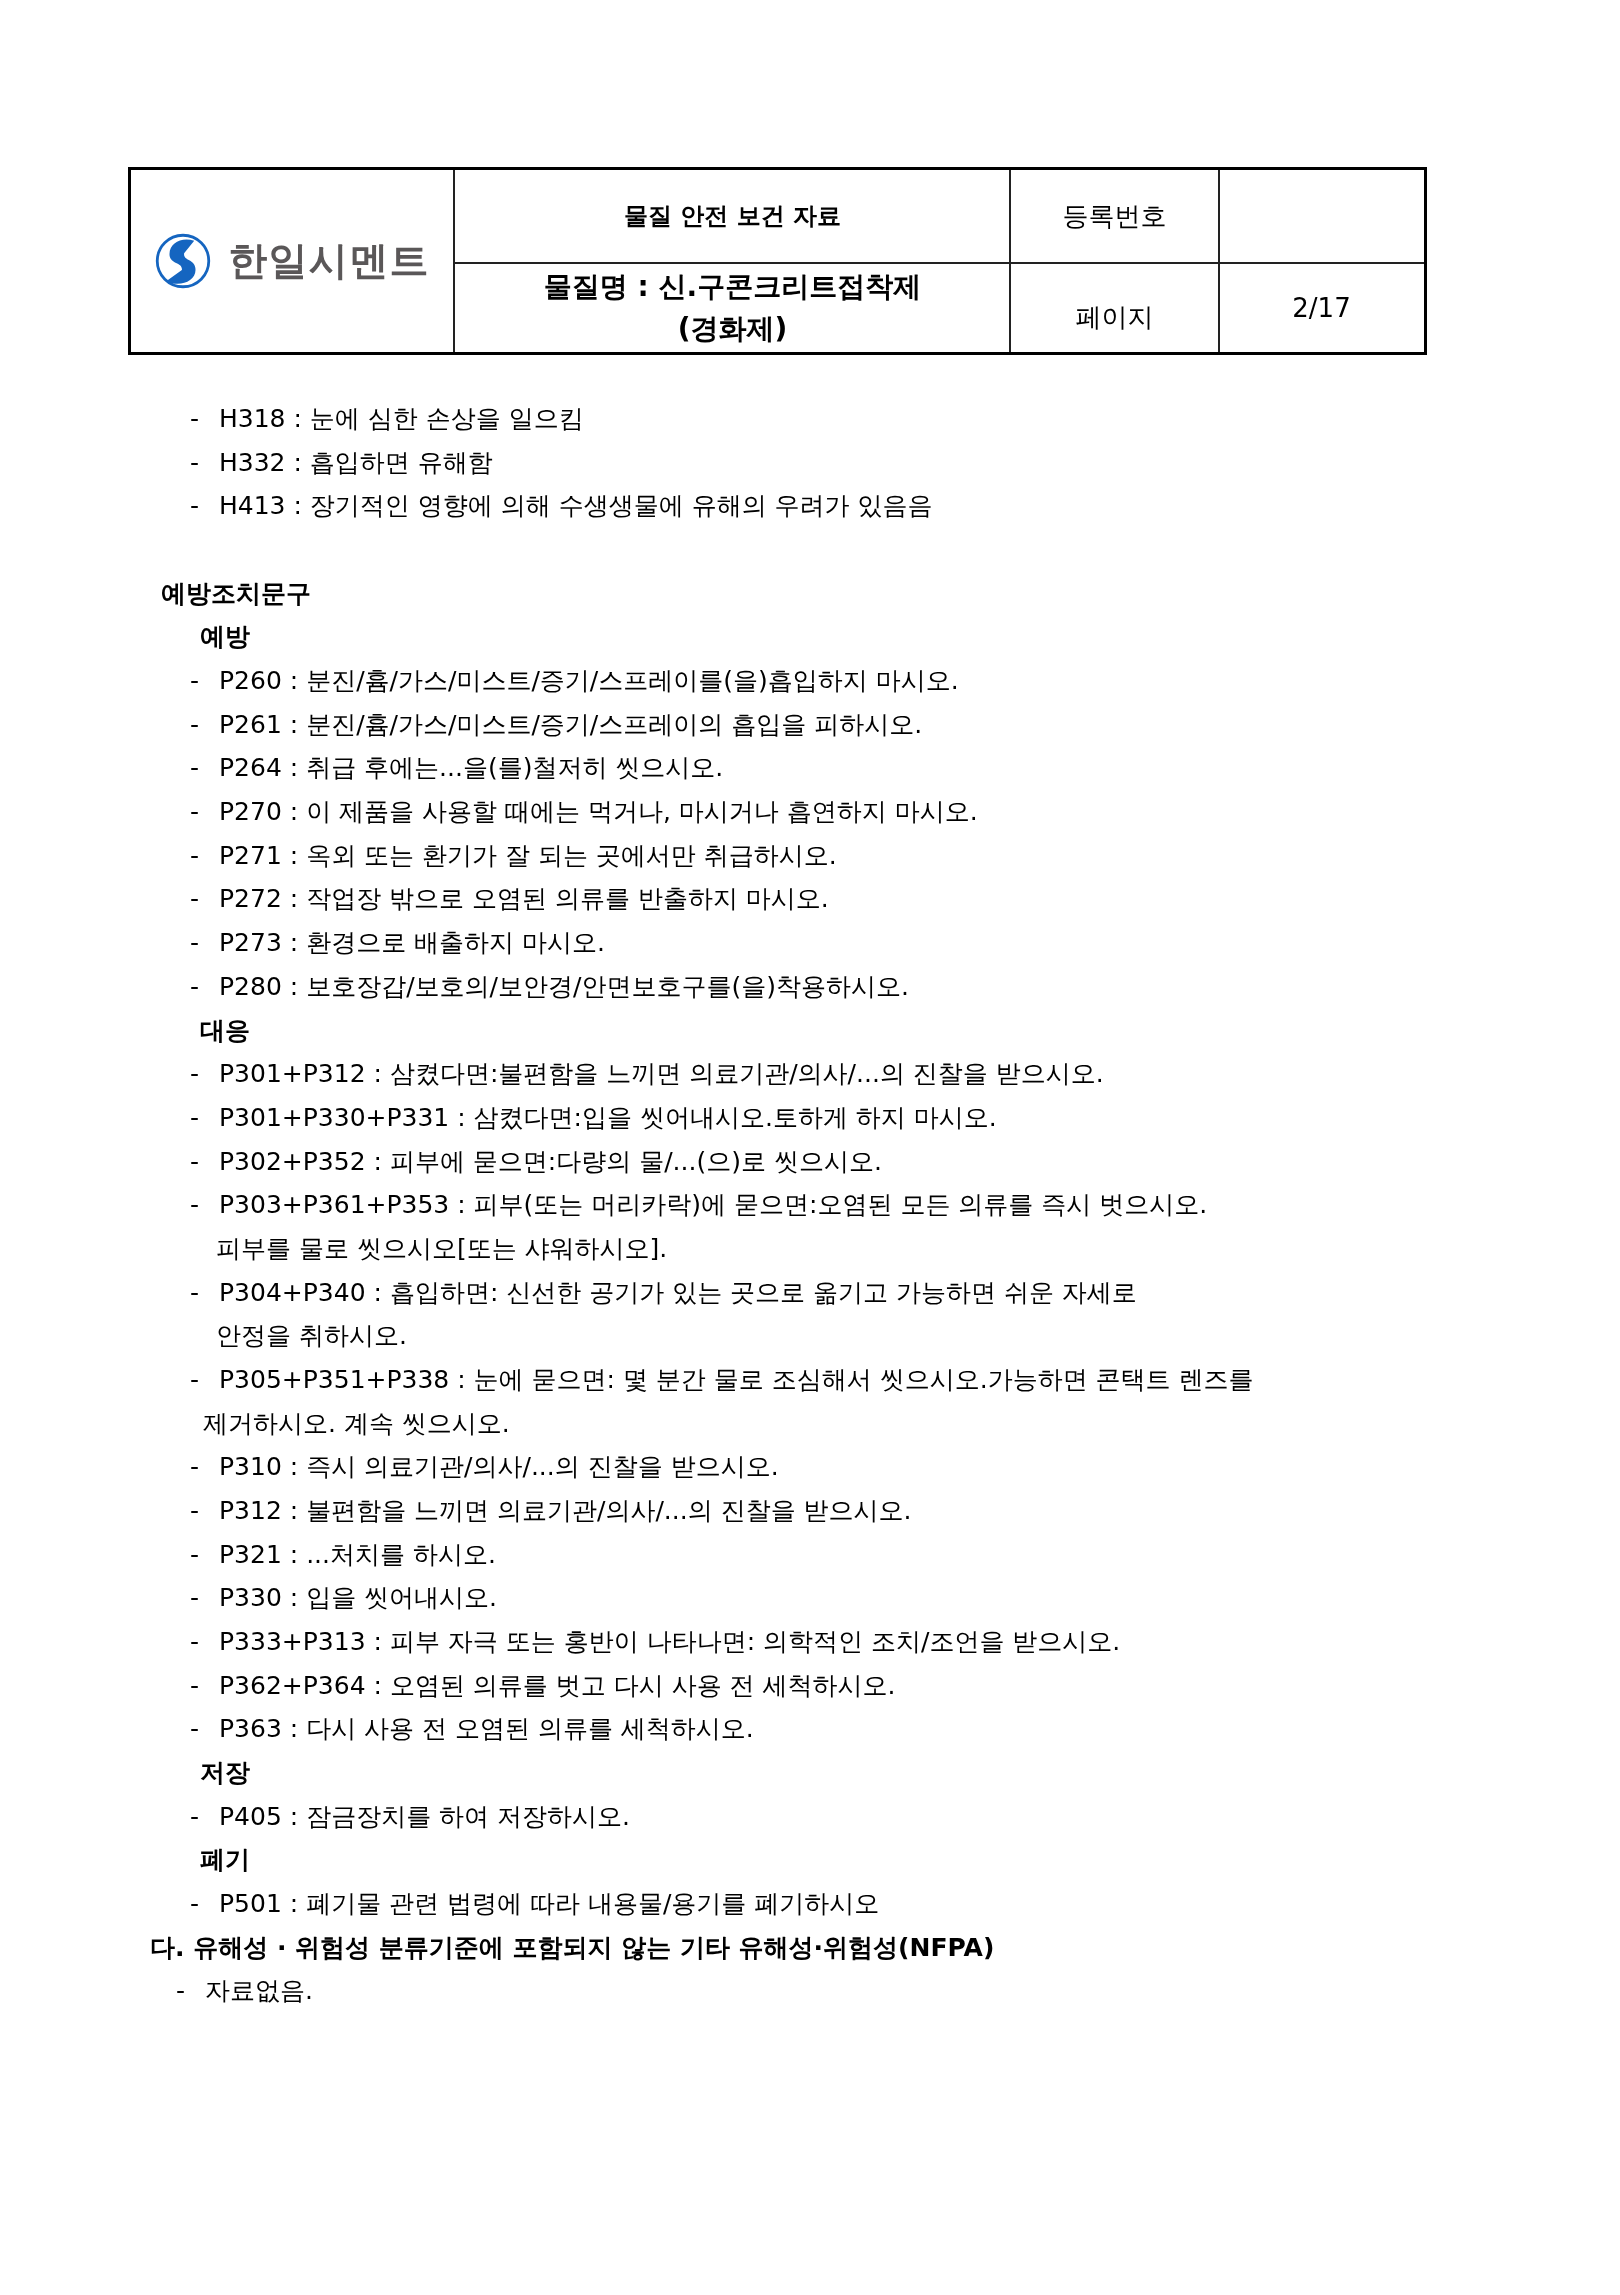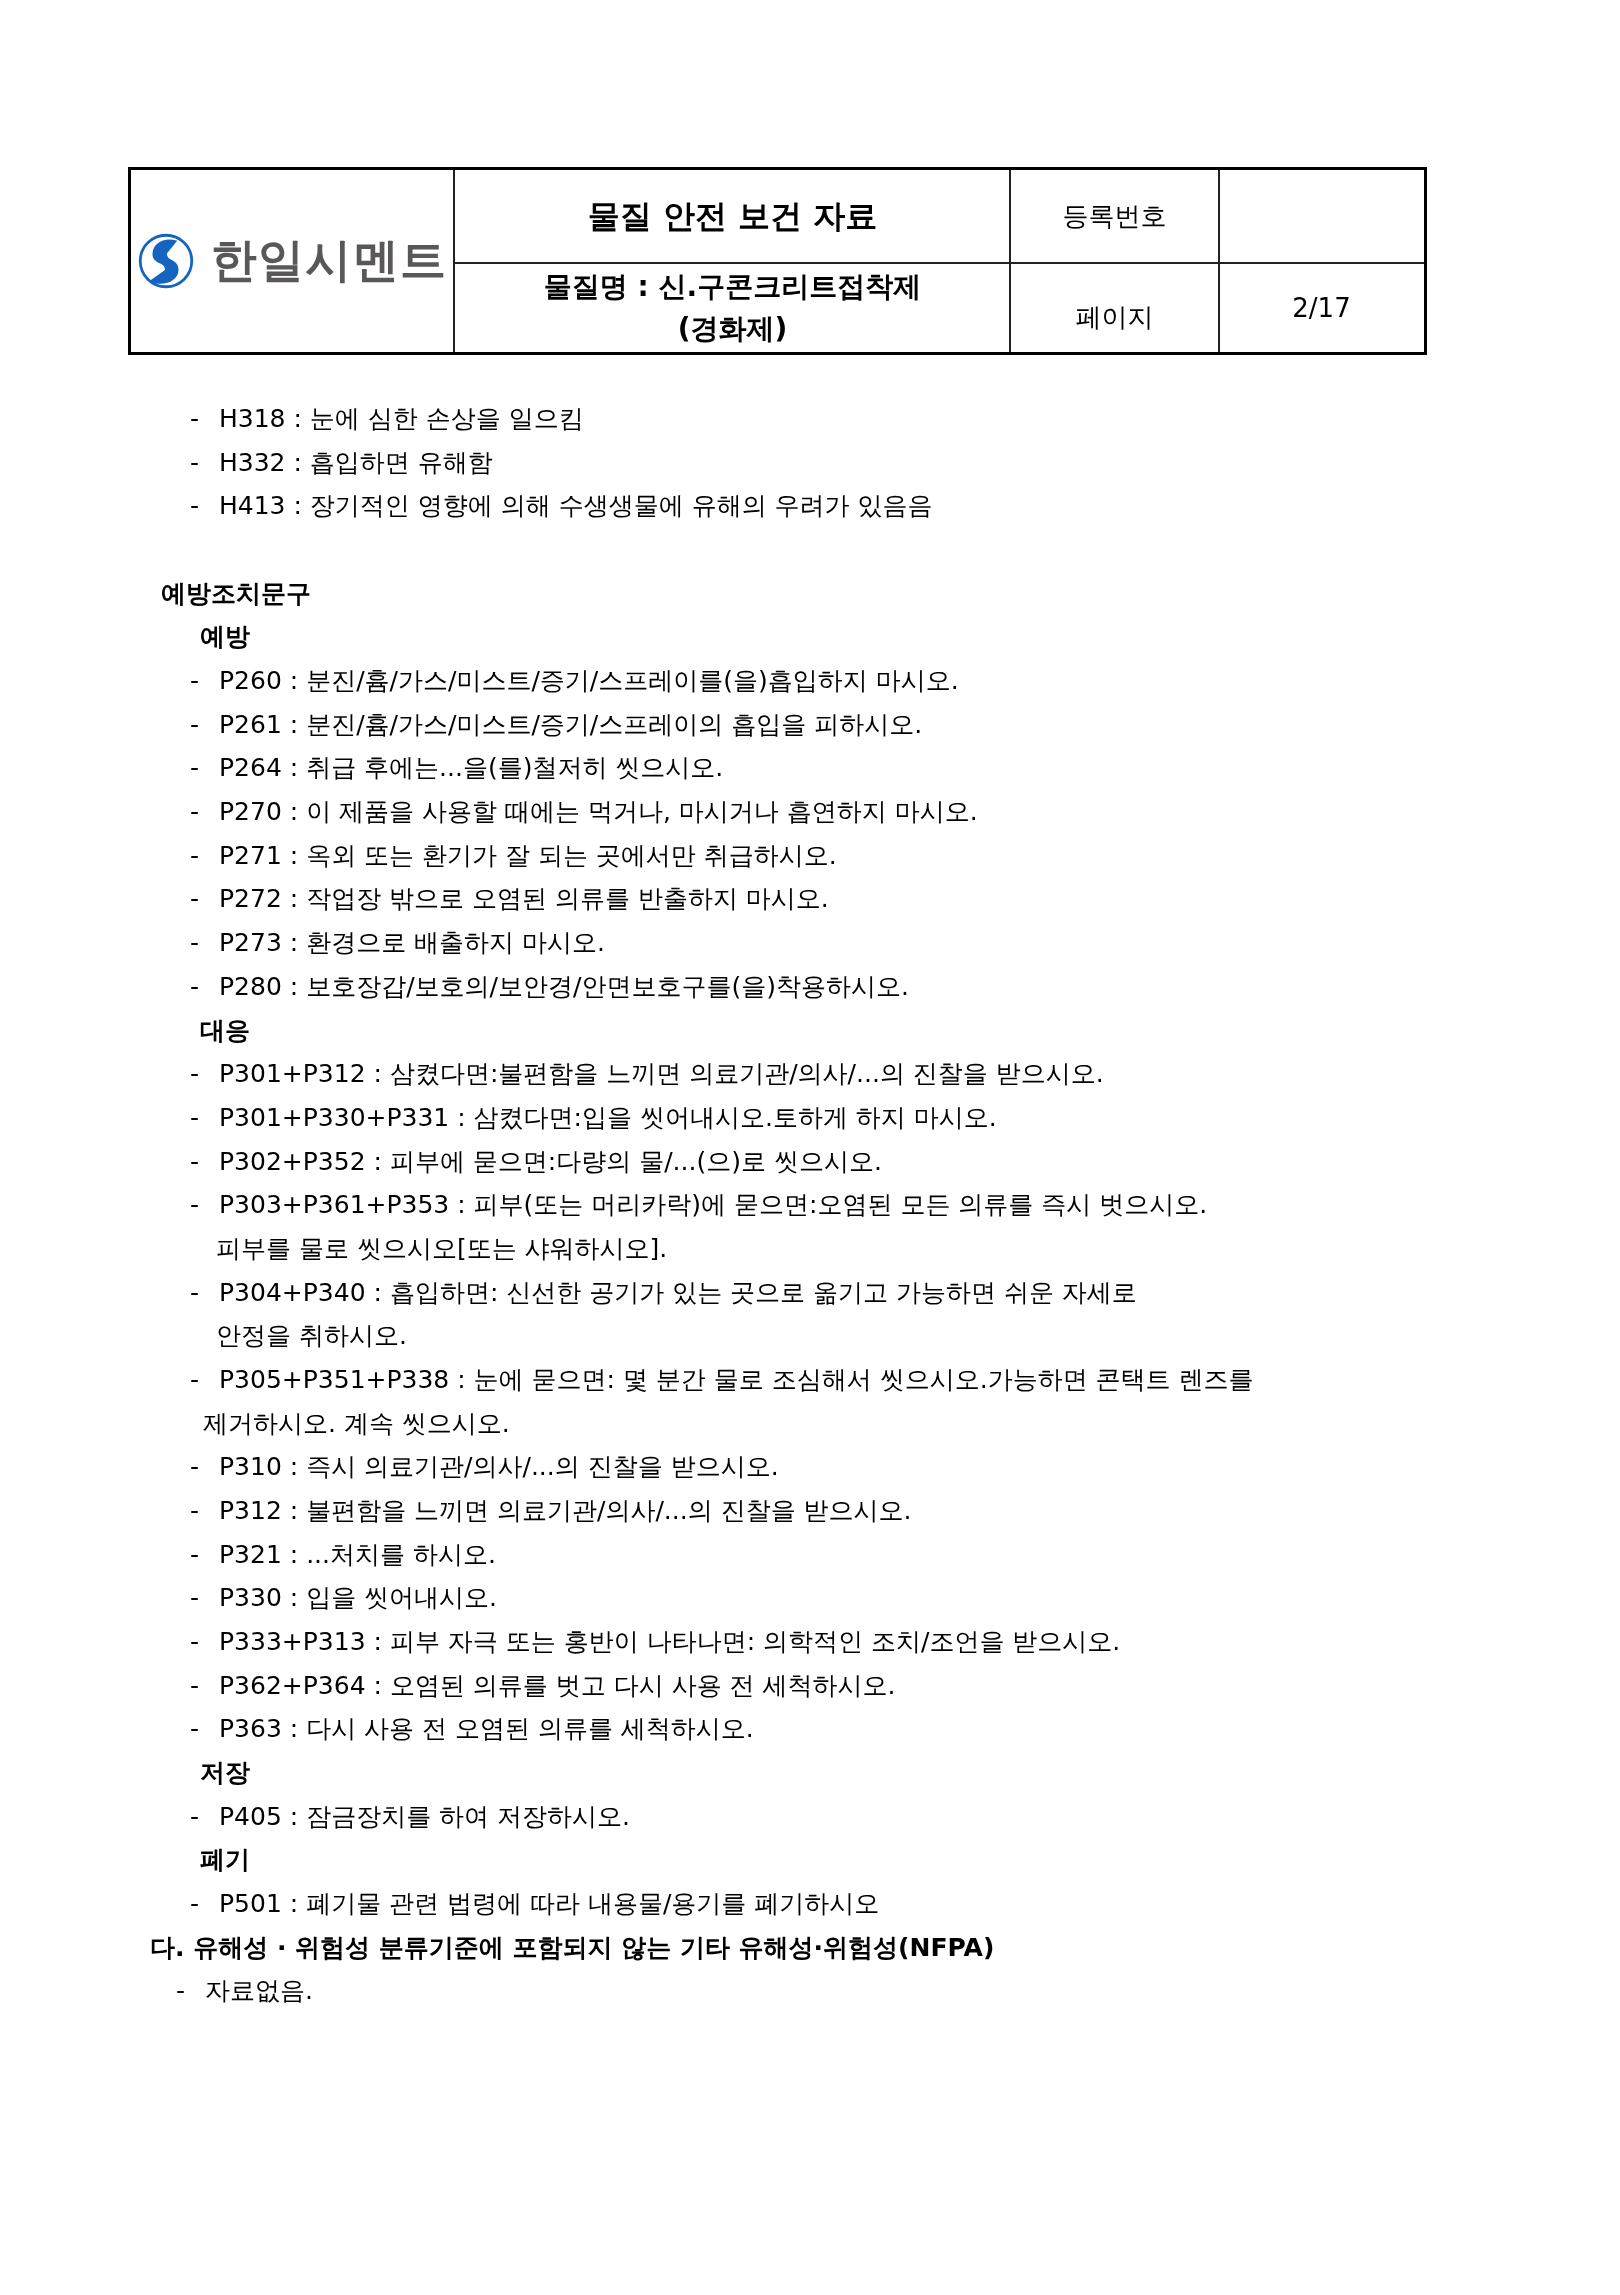--- a/index.html
+++ b/index.html
@@ -42,29 +42,29 @@
   .logo-cell { left: 0; top: 0; width: 323px; height: 182px; }
   .logo {
     display: flex;
     align-items: center;
     gap: 17px;
   }
   .logo-mark { width: 56px; height: 56px; }
   .logo-text {
     font-family: "DejaVu Sans", sans-serif;
     font-weight: bold;
-    font-size: 46px;
+    font-size: 39px;
     color: #5a5758;
     letter-spacing: 1.3px;
   }
   .title-cell {
     left: 325px; top: 0; width: 553px; height: 92px;
     flex-direction: row;
     font-weight: bold;
-    font-size: 32px;
+    font-size: 24px;
     line-height: 42px;
   }
   .name-cell {
     left: 325px; top: 94px; width: 553px; height: 87px;
     flex-direction: column;
     font-weight: bold;
     font-size: 28px;
     line-height: 42px;
   }
   .label-cell {

